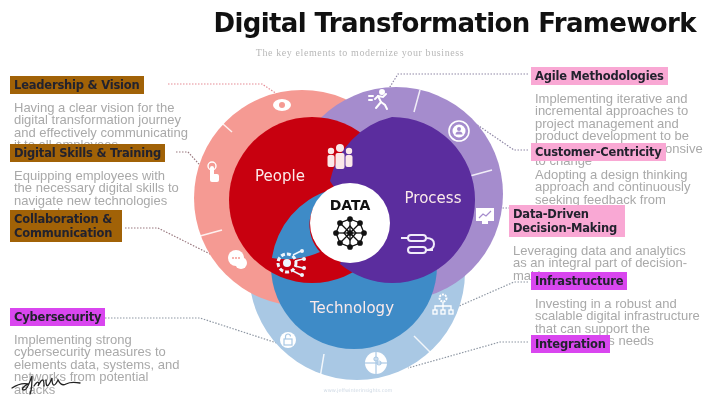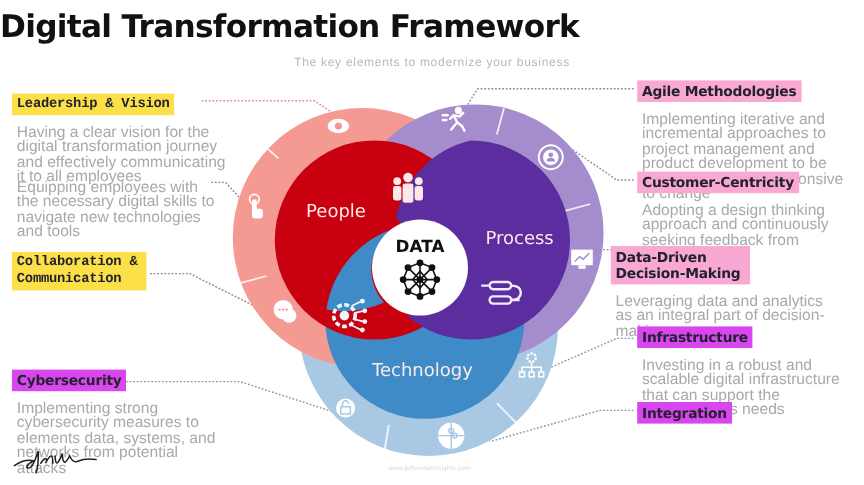--- a/index.html
+++ b/index.html
@@ -1,32 +1,32 @@
 <!DOCTYPE html>
 <html><head>
 <meta charset="utf-8">
 <style>
   * { box-sizing: border-box; margin: 0; padding: 0; }
   html, body { width: 720px; height: 404px; background: #ffffff; overflow: hidden; }
   body { position: relative; font-family: "DejaVu Sans", sans-serif; color: #1c1c28; }
   .title {
-    position: absolute; left: 0; top: 8px; width: 696px; text-align: left;
+    position: absolute; left: 0; top: 8px; width: 696px; text-align: right;
     font-family: "DejaVu Sans", sans-serif; font-weight: bold; font-size: 26px;
     letter-spacing: -0.6px; color: #111;
   }
   .subtitle {
     position: absolute; left: 0; top: 47px; width: 720px; text-align: center;
-    font-family: Liberation Sans, sans-serif; font-size: 10px; color: #b8b8b8; letter-spacing: 0.6px;
+    font-family: Liberation Serif, serif; font-size: 10px; color: #b8b8b8; letter-spacing: 0.6px;
   }
   .item { position: absolute; }
   .item .head {
     display: inline-block; font-family: "DejaVu Sans", sans-serif; font-weight: bold;
     font-size: 11.5px; line-height: 14px; padding: 2px 4px; color: #22222e; letter-spacing: -0.2px;
   }
-  .item.red .head { background: #fde047; font-family: Liberation Mono, monospace; }
+  .item.red .head { background: #a16207; }
   .item.purple .head { background: #f9a8d4; }
   .item.blue .head { background: #d946ef; }
   .item .desc {
     margin-top: 8px; padding-left: 4px; font-family: Liberation Sans, sans-serif;
     font-size: 13px; line-height: 12.4px; color: #a9a9a9;
   }
   svg.diagram { position: absolute; left: 0; top: 0; }
   .lbl { font-family: "DejaVu Sans", sans-serif; fill: #fbeaea; }
   .signature { position: absolute; left: 10px; top: 370px; }
 </style>
@@ -189,20 +189,21 @@
   </g>
 
   <text x="358" y="392" text-anchor="middle" font-size="5" fill="#cfd9e4" font-family="DejaVu Sans, sans-serif">www.jeffwinterinsights.com</text>
 </svg>
 
 <div class="item red" style="left:10px; top:74px; width:178px;">
   <div class="head">Leadership &amp; Vision</div>
   <div class="desc">Having a clear vision for the digital transformation journey and effectively communicating it to all employees</div>
 </div>
 <div class="item red" style="left:10px; top:142px; width:172px;">
+  <div class="head">Digital Skills &amp; Training</div>
   <div class="desc">Equipping employees with the necessary digital skills to navigate new technologies and tools</div>
 </div>
 <div class="item red" style="left:10px; top:210px; width:176px;">
   <div class="head" style="width:112px;">Collaboration &amp; Communication</div>
 </div>
 <div class="item blue" style="left:10px; top:306px; width:172px;">
   <div class="head">Cybersecurity</div>
   <div class="desc">Implementing strong cybersecurity measures to elements data, systems, and networks from potential attacks</div>
 </div>
 

